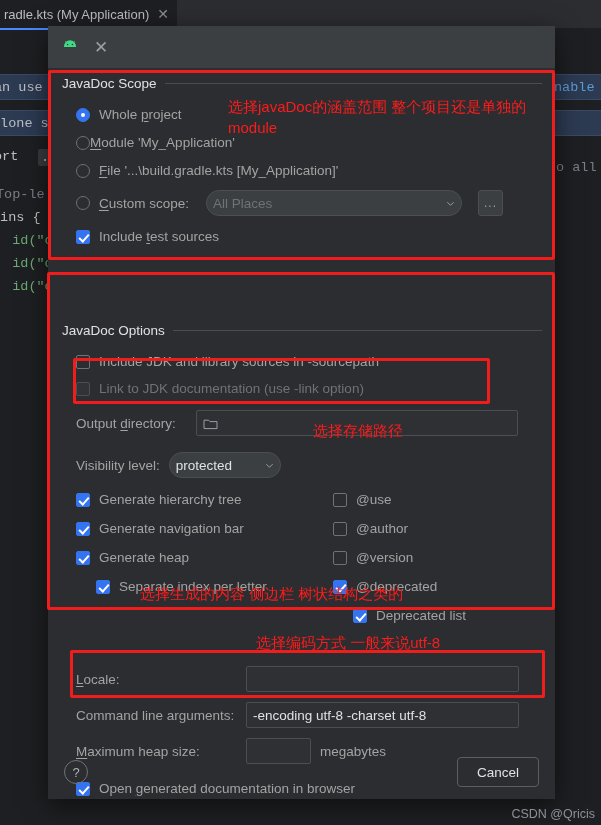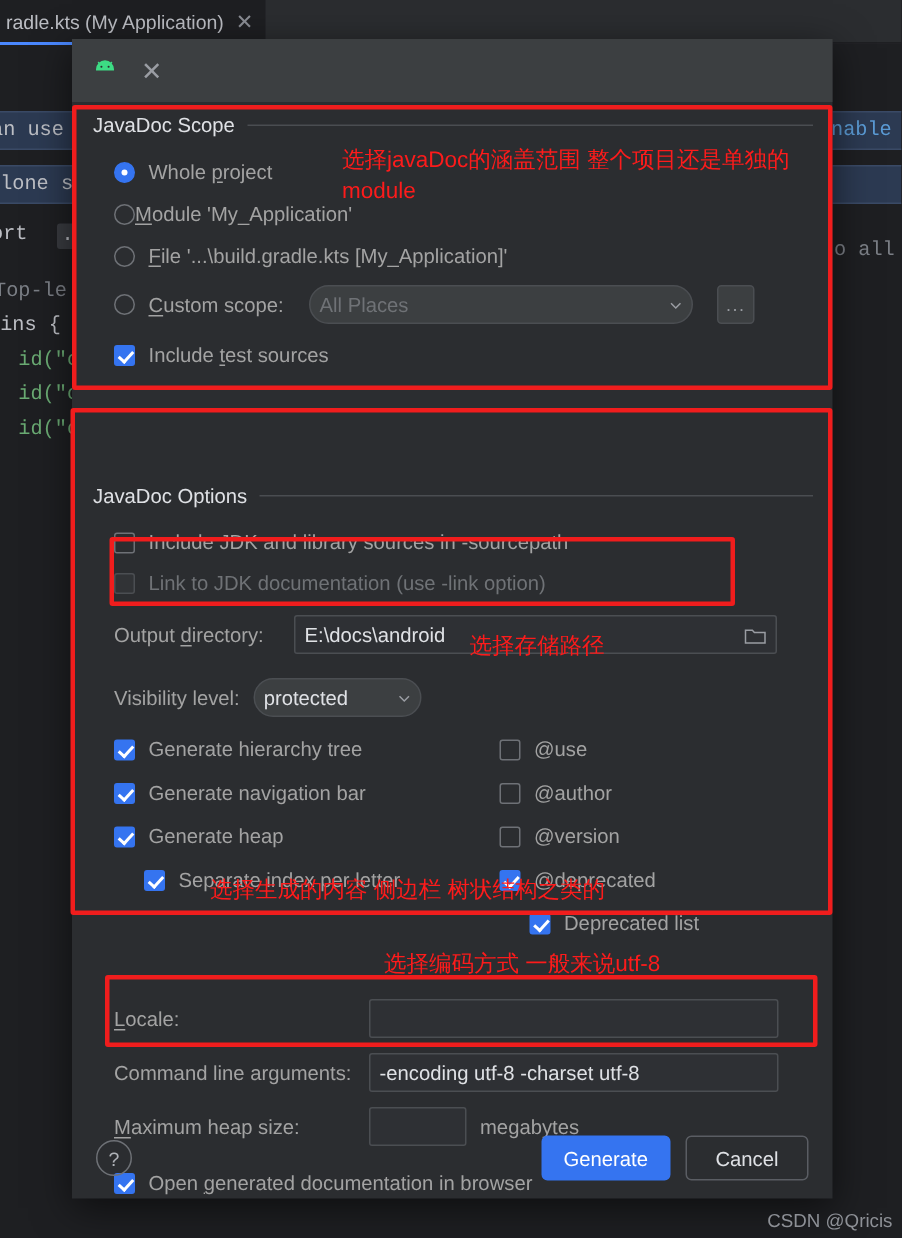--- a/index.html
+++ b/index.html
@@ -267,21 +267,20 @@
       </div>
 
       <div class="row" style="margin:12px 0 0 14px; gap:9px;">
         <span class="cb dis"></span>
         <span class="lbl disabled">Link to JDK documentation (use -link option)</span>
       </div>
 
       <div class="row" style="margin:14px 0 0 14px;">
         <span class="lbl" style="width:120px;">Output <span class="u">d</span>irectory:</span>
         <span class="field" style="width:322px;">
-          <span style="flex:1 1 auto;">E:\docs\android</span>
           <svg class="folder-ico" viewBox="0 0 15 13">
             <path d="M1 3.2 L5.6 3.2 L6.9 4.6 L14 4.6 L14 11.6 L1 11.6 Z" fill="none" stroke="#9a9da3" stroke-width="1"></path>
           </svg>
         </span>
       </div>
 
       <div class="row" style="margin:16px 0 0 14px;">
         <span class="lbl" style="margin-right:9px;">Visibility level:</span>
         <span class="combo" style="width:112px;">
           <span class="combo-val">protected</span>
@@ -358,21 +357,20 @@
       <div class="row" style="margin:17px 0 0 14px; gap:9px;">
         <span class="cb on"></span>
         <span class="lbl">Open <span class="u">g</span>enerated documentation in browser</span>
       </div>
     </div>
   </div>
 
   <div class="dlg-footer">
     <span class="help-btn">?</span>
     <span class="footer-spacer"></span>
-    <span class="btn btn-primary">Generate</span>
     <span class="btn btn-secondary">Cancel</span>
   </div>
 </div>
 
 <div class="anno-box" style="left:48px; top:70px; width:507px; height:190px;"></div>
 <div class="anno-box" style="left:47px; top:272px; width:508px; height:338px;"></div>
 <div class="anno-box" style="left:73px; top:358px; width:417px; height:46px;"></div>
 <div class="anno-box" style="left:70px; top:650px; width:475px; height:48px;"></div>
 
 <div class="anno-text" style="left:228px; top:96px; width:330px;">选择javaDoc的涵盖范围 整个项目还是单独的

